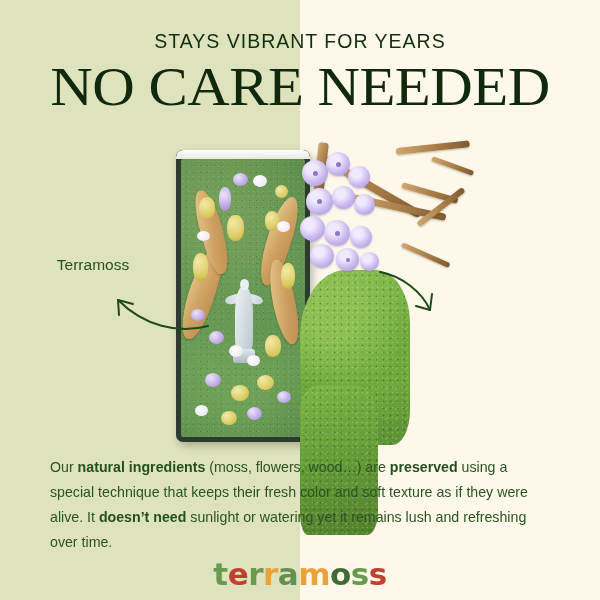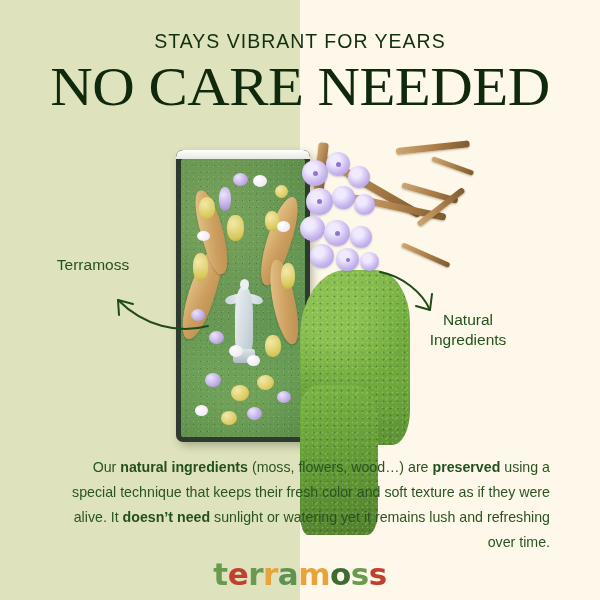--- a/index.html
+++ b/index.html
@@ -124,21 +124,21 @@
   .branch{position:absolute;background:linear-gradient(100deg,#cfa772,#a87c46 55%,#7d5a31);border-radius:4px;box-shadow:0 1px 2px rgba(60,40,15,.3);transform-origin:left center;}
 
   .phlox{position:absolute;border-radius:50%;
     background:radial-gradient(circle at 38% 34%,#f0eaff 0 22%,#c5b3ec 62%,#a892dd 100%);
     box-shadow:0 1px 2px rgba(80,60,130,.25);}
   .phlox-core{position:absolute;border-radius:50%;background:#8f76cc;}
 
   
   .body-copy{
     position:absolute;left:50px;top:455px;width:500px;
-    text-align:right;color:#2a5423;
+    text-align:left;color:#2a5423;
     font-family:"Liberation Sans", sans-serif;
     font-size:14.2px;line-height:25px;
   }
   .body-copy b{font-weight:bold;color:#23501d;}
 
   
   .logo{
     position:absolute;left:0;top:556px;width:600px;text-align:center;
     font-family:"DejaVu Sans", sans-serif;
     font-size:31px;font-weight:bold;letter-spacing:-0.5px;
@@ -238,24 +238,20 @@
   </div>
 
   <div class="annot annot-left">
     <div>Terramoss</div>
   </div>
   <svg id="arrow-left" class="arrow-svg" width="110" height="50" viewBox="0 0 110 50">
     <path d="M108 36 C 78 44, 44 36, 18 10" fill="none" stroke="#1f4a1a" stroke-width="2" stroke-linecap="round"></path>
     <path d="M18 10 L 19 25 M18 10 L 33 14" fill="none" stroke="#1f4a1a" stroke-width="2" stroke-linecap="round"></path>
   </svg>
 
-  <div class="annot annot-right">
-    <div>Natural</div>
-    <div>Ingredients</div>
-  </div>
   <svg id="arrow-right" class="arrow-svg" width="90" height="55" viewBox="0 0 90 55">
     <path d="M2 2 C 24 6, 44 22, 52 40" fill="none" stroke="#1f4a1a" stroke-width="2" stroke-linecap="round"></path>
     <path d="M52 40 L 38 36 M52 40 L 54 24" fill="none" stroke="#1f4a1a" stroke-width="2" stroke-linecap="round"></path>
   </svg>
 
   <div class="body-copy"><span>Our </span><b>natural ingredients</b><span> (moss, flowers, wood…) are </span><b>preserved</b><span> using a special technique that keeps their fresh color and soft texture as if they were alive. It </span><b>doesn’t need</b><span> sunlight or watering yet it remains lush and refreshing over time.</span></div>
 
   <div class="logo"><span style="color: rgb(106, 154, 78);">t</span><span style="color: rgb(192, 64, 47);">e</span><span style="color: rgb(106, 154, 78);">r</span><span style="color: rgb(232, 163, 58);">r</span><span style="color: rgb(95, 145, 80);">a</span><span style="color: rgb(232, 163, 58);">m</span><span style="color: rgb(63, 107, 51);">o</span><span style="color: rgb(106, 154, 78);">s</span><span style="color: rgb(192, 64, 47);">s</span></div>
 
 </div>

